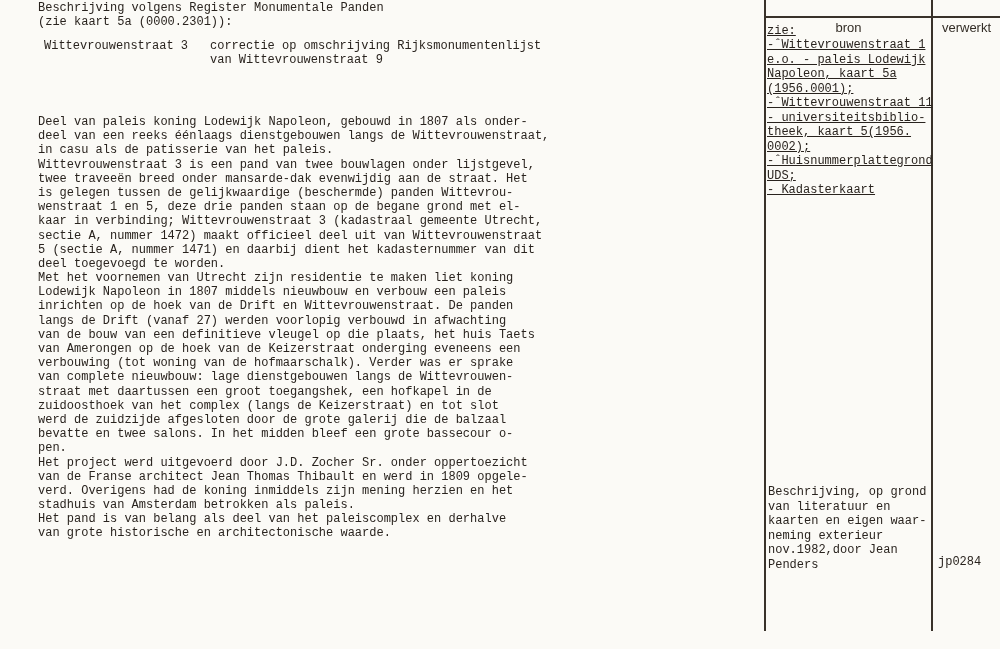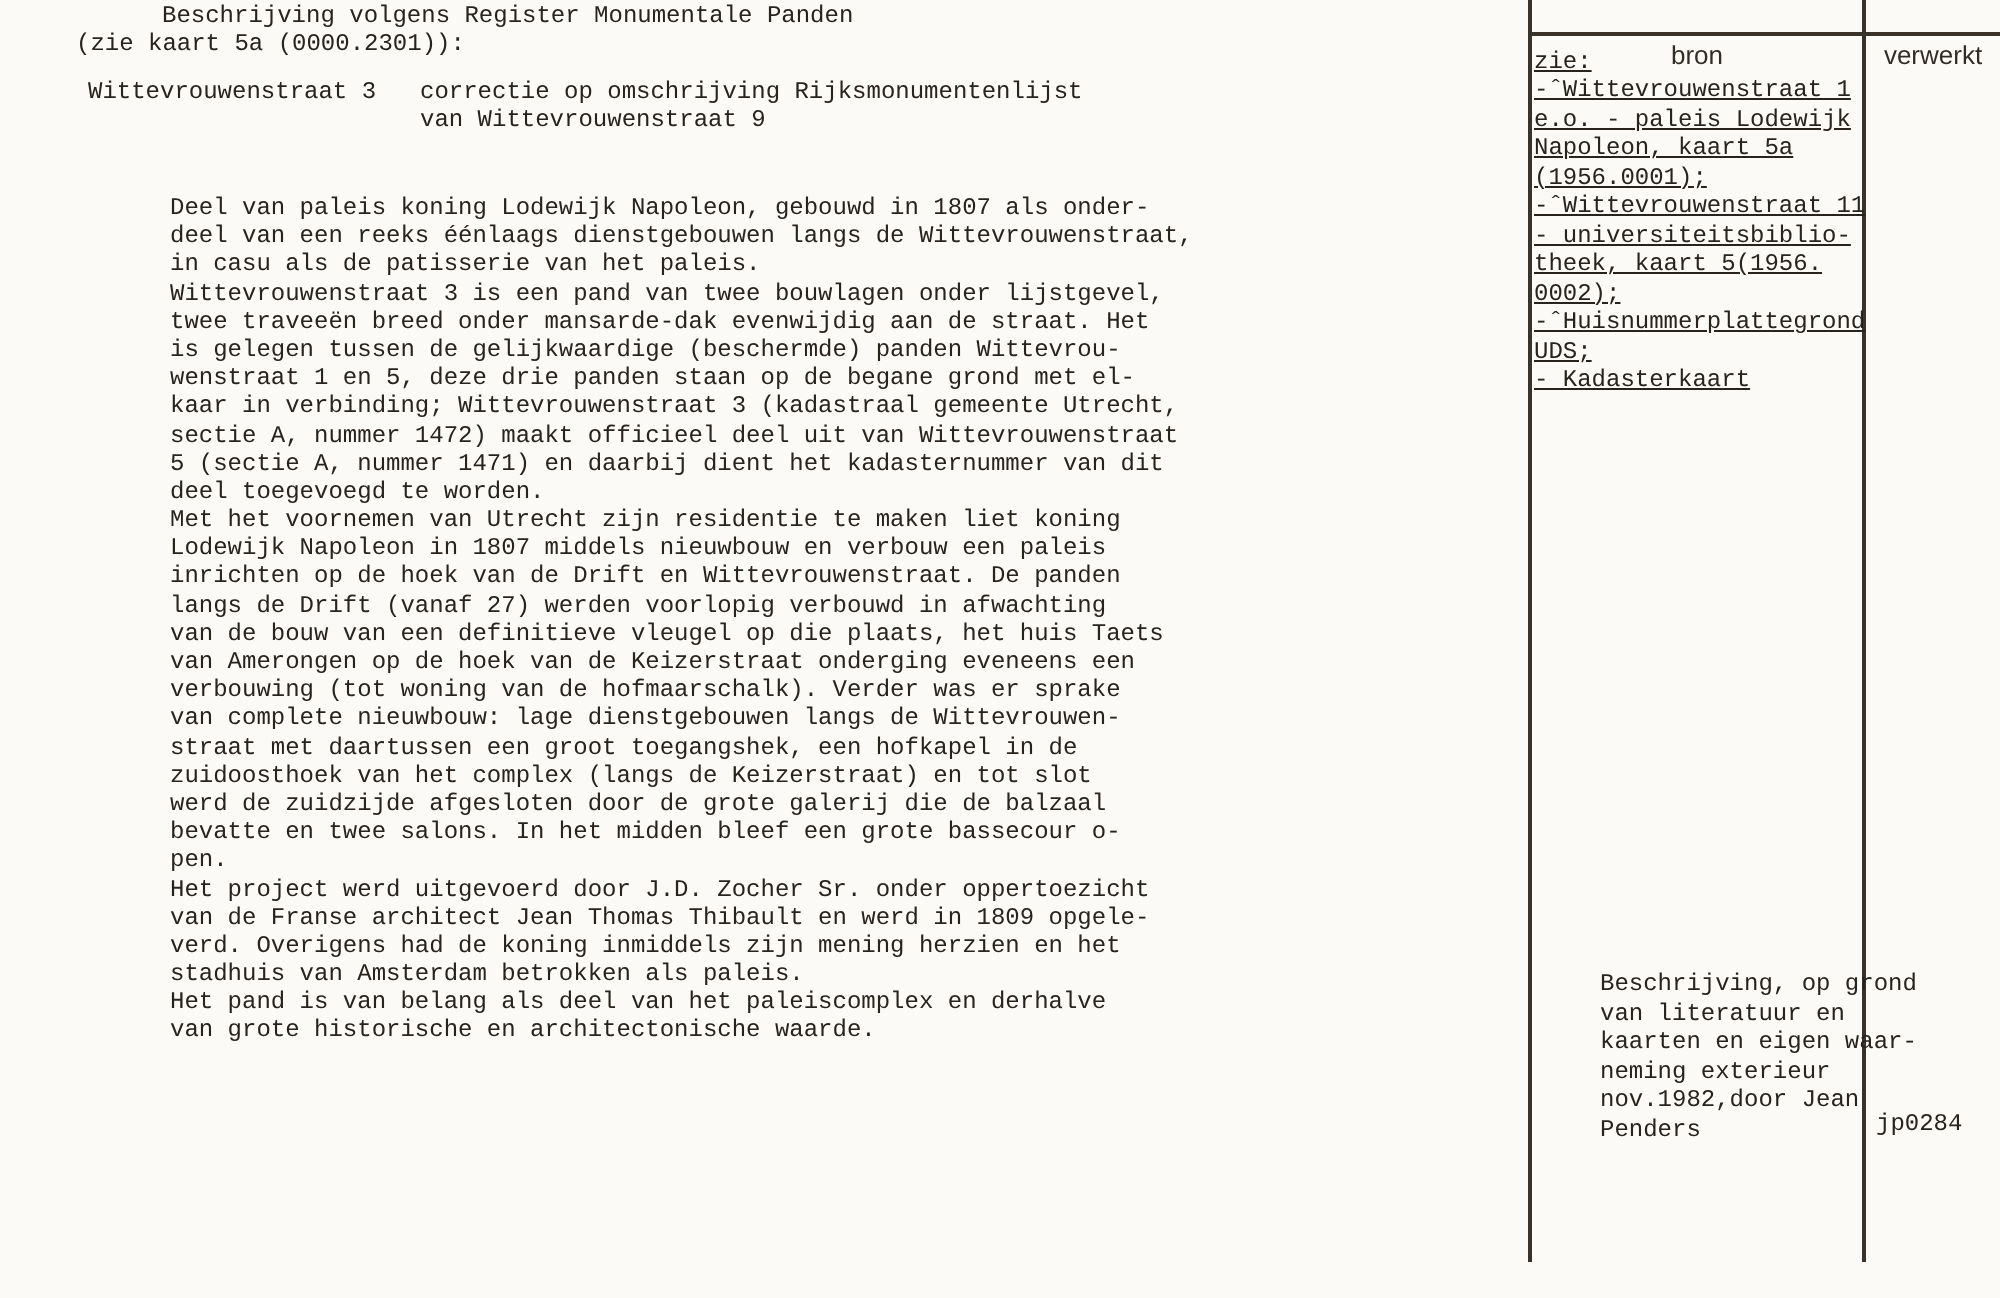--- a/index.html
+++ b/index.html
@@ -16,45 +16,45 @@
     overflow:hidden;
   }
   .mono{
     white-space:pre;
     font-size:12px;
     line-height:14.15px;
     letter-spacing:0px;
   }
   .abs{position:absolute;}
   
-  .hdr1{left:38px;top:1px;margin-left:43px;}
+  .hdr1{left:38px;top:1px;}
   .hdr2{left:38px;top:15px;}
   .subject{left:44px;top:39px;}
   .correction{left:210px;top:39px;line-height:14.3px;}
   
-  .body-text{left:38px;top:97px;line-height:14.18px;margin-left:47px;}
+  .body-text{left:38px;top:115px;line-height:14.18px;}
   
   .rule{background:#39322a;}
   .vline-left{left:764px;top:0;width:2px;height:631px;}
   .vline-mid{left:931px;top:0;width:2px;height:631px;}
   .hline-header{left:764px;top:16px;width:236px;height:2px;}
   
   .col-label{
     font-family:"Liberation Sans","DejaVu Sans",sans-serif;
     font-size:13px;
     color:#332d26;
     text-align:center;
     top:1px;
     margin-top:19px;
   }
   .col-bron{left:766px;width:165px;}
   .col-verwerkt{left:933px;width:67px;text-align:center;}
   
   .bron-top{left:767px;top:24px;line-height:14.45px;text-decoration:underline;}
-  .bron-bottom{left:800px;top:485px;line-height:14.5px;}
+  .bron-bottom{left:768px;top:485px;line-height:14.5px;}
   .verwerkt-code{left:938px;top:555px;text-align:right;}
 </style>
 </head>
 <body>
 
 <div class="page">
 
   <div class="abs mono hdr1">Beschrijving volgens Register Monumentale Panden</div>
   <div class="abs mono hdr2">(zie kaart 5a (0000.2301)):</div>
   <div class="abs mono subject">Wittevrouwenstraat 3</div>

